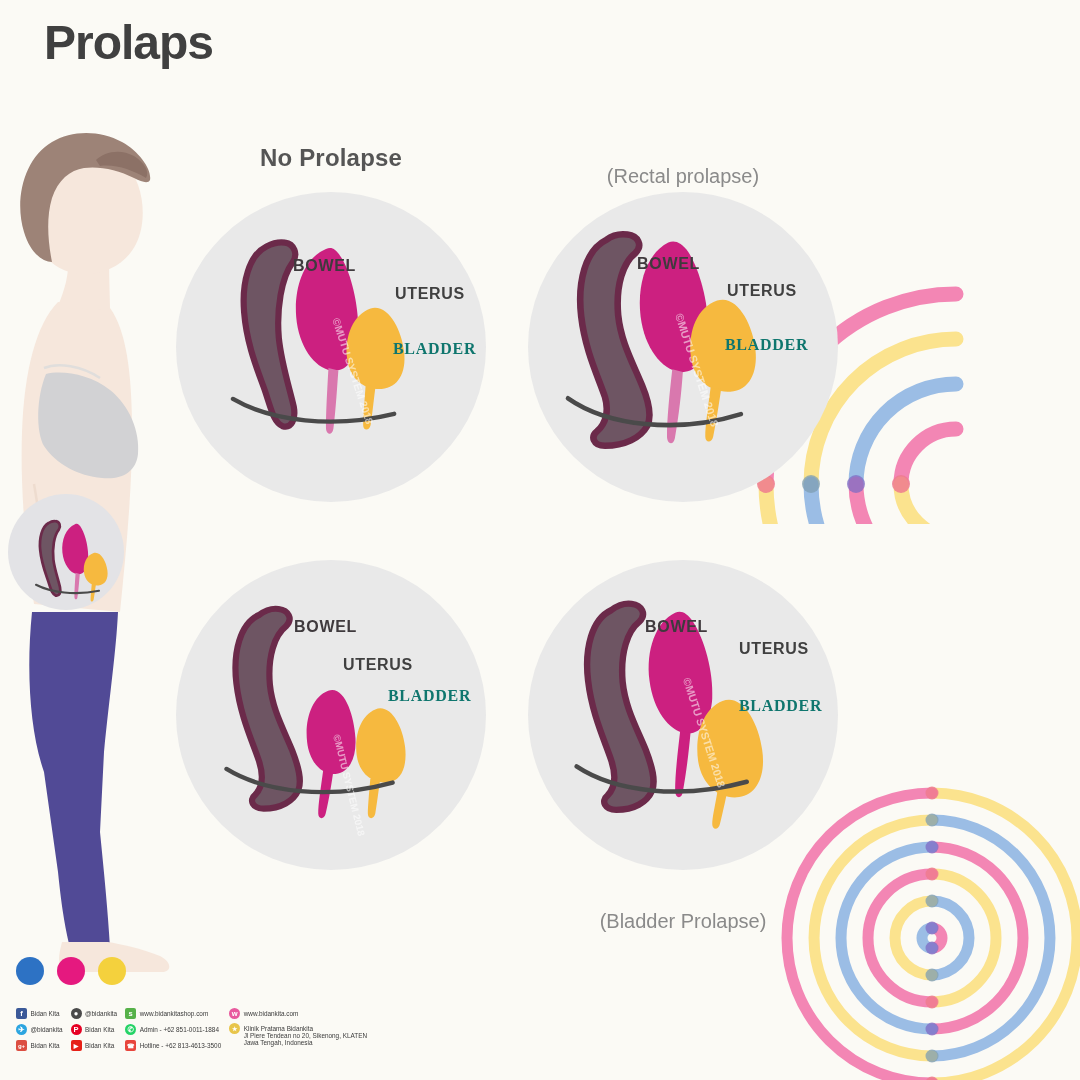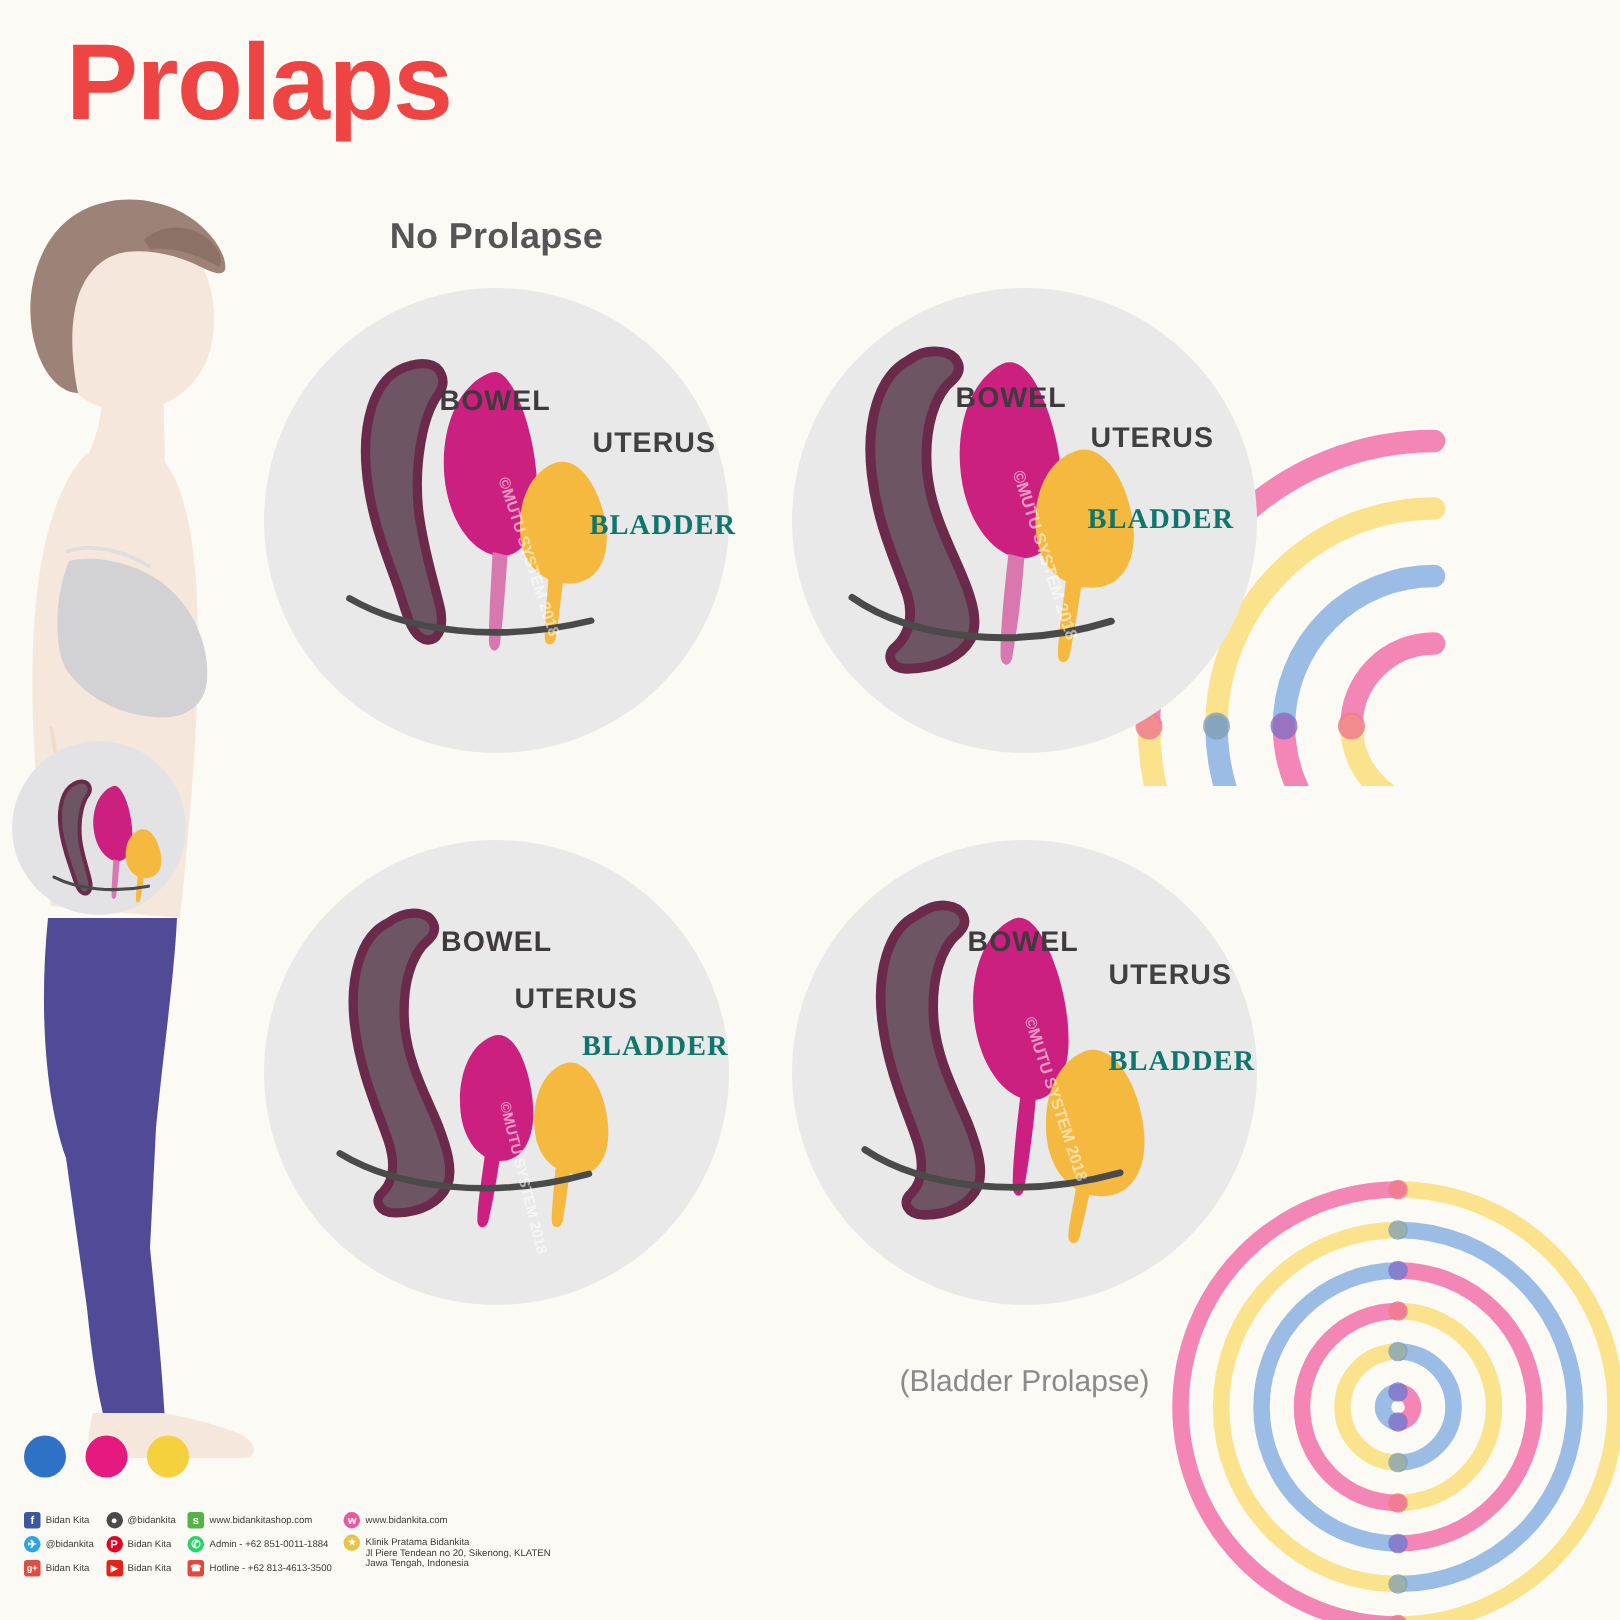--- a/index.html
+++ b/index.html
@@ -9,23 +9,23 @@
     font-family: "Liberation Sans", sans-serif;
     position: relative;
     overflow: hidden;
   }
   .stage { position: absolute; inset: 0; width: 1080px; height: 1080px; }
 
   
   .title {
     position: absolute;
     left: 44px; top: 18px;
-    font-size: 72px;
+    font-size: 48px;
     font-weight: bold;
-    color: #ef4444;
+    color: #404040;
     letter-spacing: -1px;
     line-height: 1.05;
   }
 
   
   .deco { position: absolute; pointer-events: none; }
   .deco-tr { right: -96px; top: 84px; width: 440px; height: 440px; }
   .deco-br { right: -22px; bottom: -28px; width: 340px; height: 340px; }
 
   
@@ -50,21 +50,21 @@
     text-align: center;
     font-size: 20px;
     font-weight: normal;
     color: #8A8A8A;
   }
 
   .organ-svg { position: absolute; left: 0; top: 0; }
 
   .lbl {
     position: absolute;
-    font-size: 19px;
+    font-size: 16px;
     font-weight: bold;
     letter-spacing: .7px;
     white-space: nowrap;
   }
   .lbl-bowel   { color: #3F3A3D; }
   .lbl-uterus  { color: #404040; }
   .lbl-bladder { color: #0f766e; font-family: Liberation Serif, serif; }
 
   
   .figure { position: absolute; left: 0px; top: 112px; width: 190px; height: 860px; }
@@ -197,20 +197,21 @@
         <path d="M8 266 C 70 302 170 314 268 290" fill="none" stroke="#4A4A4A" stroke-width="7" stroke-linecap="round"></path>
         <text x="168" y="138" fill="#ffffff" opacity=".55" font-size="17" font-weight="bold" font-family="Liberation Sans, sans-serif" transform="rotate(72 168 138)">©MUTU SYSTEM 2018</text>
       </g>
     </svg>
     <div class="lbl lbl-bowel" style="left:117px; top:127px;">BOWEL</div>
     <div class="lbl lbl-uterus" style="left:219px; top:155px;">UTERUS</div>
     <div class="lbl lbl-bladder" style="left:217px; top:210px;">BLADDER</div>
   </div>
 
   <div class="panel" style="left:528px; top:130px; width:310px; height:330px;">
+    <div class="panel-sub" style="top:35px;">(Rectal  prolapse)</div>
     <div class="circle" style="left:0; top:62px; width:310px; height:310px;"></div>
     <svg class="organ-svg" style="top:62px;" width="310" height="310" viewBox="0 0 310 310">
       <g transform="translate(40,36) scale(0.66)">
         <path d="M58 18 C 26 34 14 82 20 134 C 26 186 46 226 56 256 C 62 276 58 296 44 308 C 34 316 38 330 56 330 C 86 330 110 318 120 300 C 128 284 122 262 112 238 C 98 204 80 172 76 132 C 72 86 84 52 102 38 C 114 26 106 12 90 10 C 76 8 66 12 58 18 Z" fill="#6E5563" stroke="#6B2A4A" stroke-width="10" stroke-linejoin="round"></path>
         <path d="M152 22 C 120 38 104 84 110 134 C 116 182 142 214 168 218 C 194 222 210 196 212 160 C 214 116 200 64 182 36 C 172 22 162 18 152 22 Z" fill="#CC2080"></path>
         <path d="M158 214 C 154 250 150 288 150 316 C 150 328 160 330 162 318 C 168 284 172 248 174 218 Z" fill="#D978AE"></path>
         <path d="M226 110 C 196 120 182 156 186 194 C 190 230 216 250 246 248 C 274 246 288 220 284 184 C 280 146 256 100 226 110 Z" fill="#F6B93F"></path>
         <path d="M216 242 C 212 274 208 300 208 316 C 208 326 218 326 220 316 C 226 286 230 258 232 244 Z" fill="#F6B93F"></path>
         <path d="M0 258 C 60 300 166 312 262 282" fill="none" stroke="#4A4A4A" stroke-width="7" stroke-linecap="round"></path>
         <text x="162" y="132" fill="#ffffff" opacity=".55" font-size="17" font-weight="bold" font-family="Liberation Sans, sans-serif" transform="rotate(72 162 132)">©MUTU SYSTEM 2018</text>

